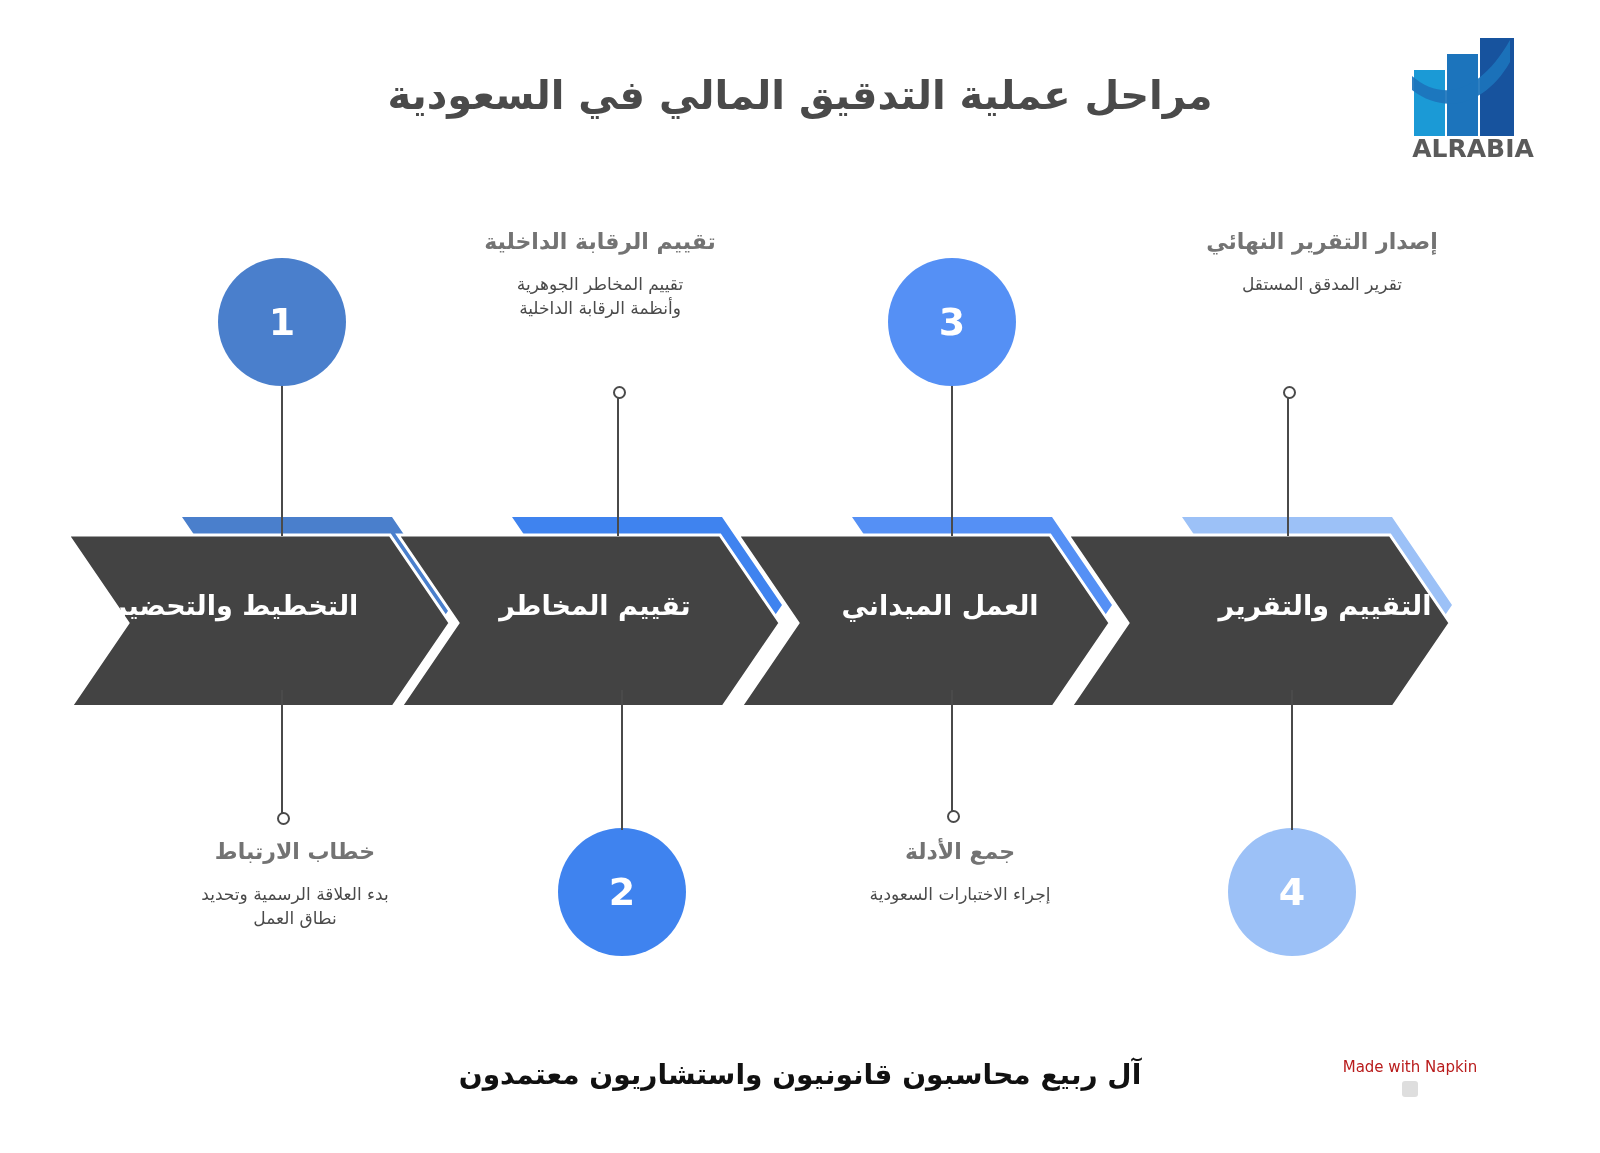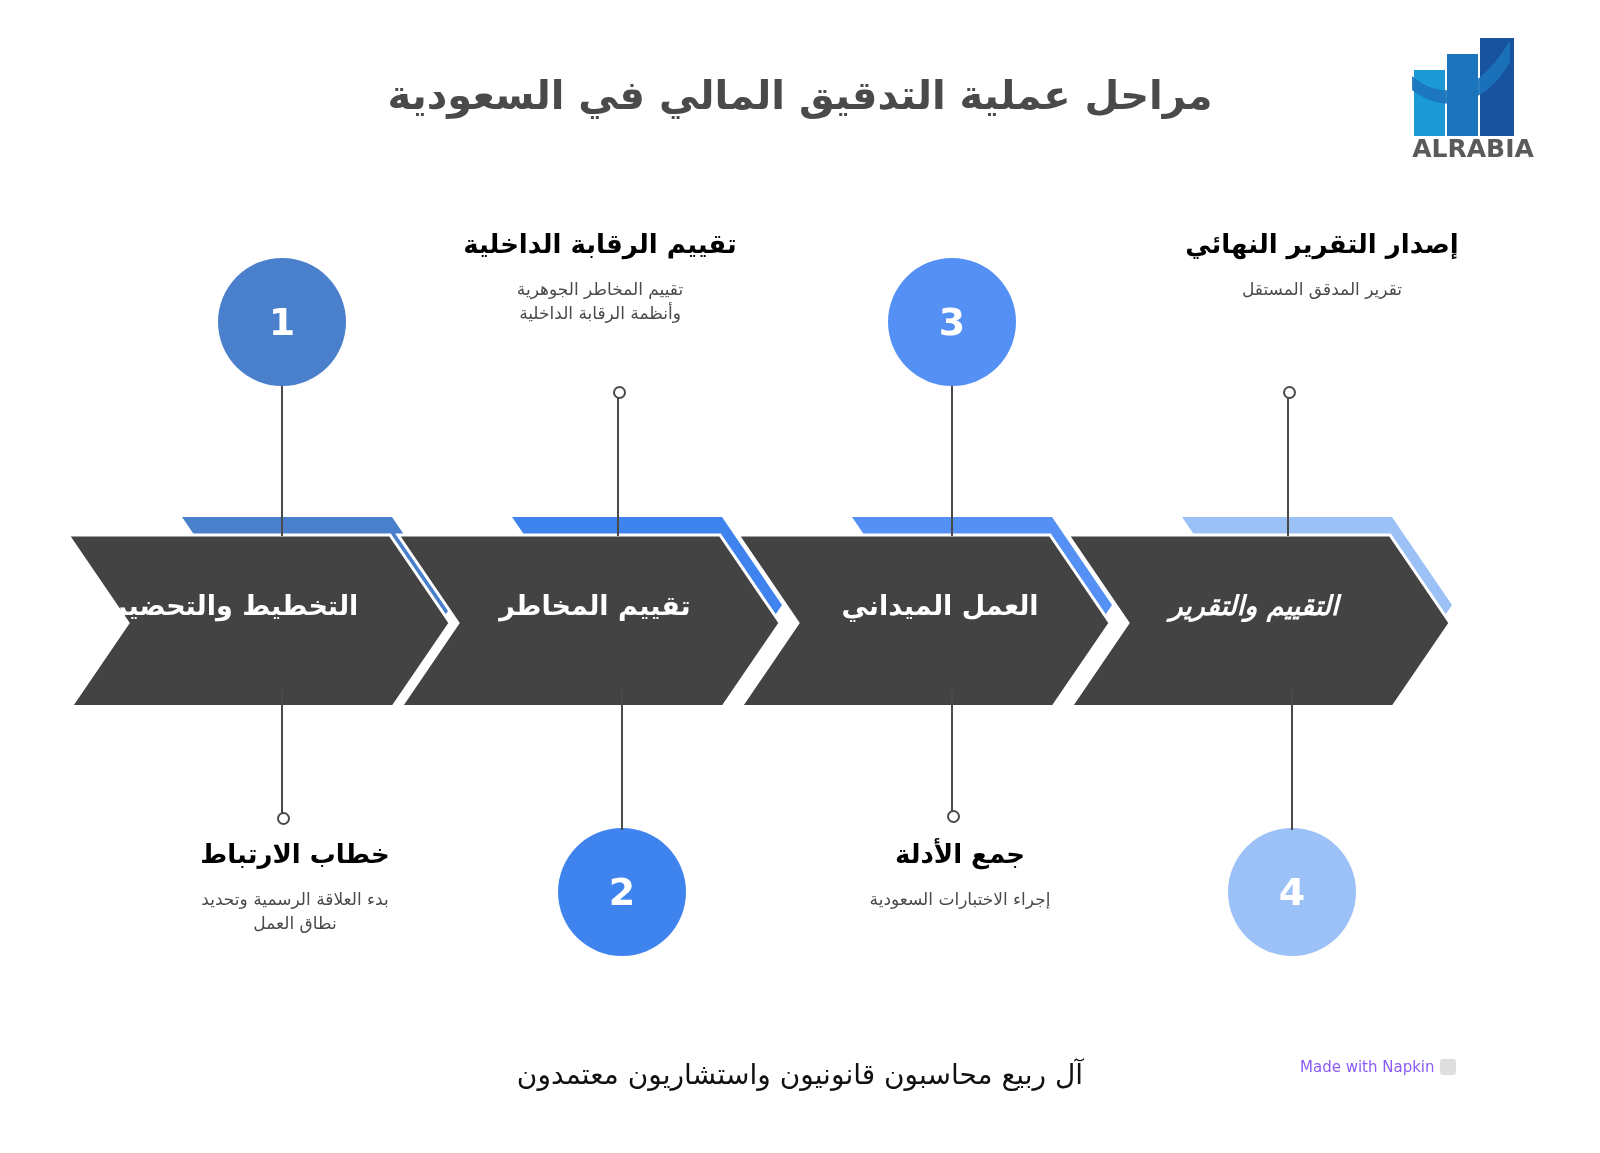--- a/index.html
+++ b/index.html
@@ -47,21 +47,21 @@
   
   .connector{background:#4a4a4a;width:2px;}
   .dot{
     width:9px;height:9px;border-radius:50%;
     background:#ffffff;border:2px solid #4a4a4a;
   }
 
   
   .lbl{direction:rtl;text-align:center;}
   .lbl .h{
-    font-size:26px;font-weight:700;color:#000000;
+    font-size:22px;font-weight:700;color:#737373;
     line-height:1.25;margin-bottom:16px;white-space:nowrap;
   }
   .lbl .d{
     font-size:17px;font-weight:400;color:#4a4a4a;
     line-height:1.45;
   }
 
   .lbl-a{left:430px;top:228px;width:340px;}
   .lbl-b{left:1142px;top:228px;width:360px;}
   .lbl-c{left:125px;top:838px;width:340px;}
@@ -74,31 +74,31 @@
   .chev-text{
     direction:rtl;text-align:center;
     color:#ffffff;font-size:27px;font-weight:700;
     white-space:nowrap;
     display:flex;align-items:center;justify-content:center;
     height:150px;
   }
   .t1{left:70px;top:530px;width:330px;}
   .t2{left:440px;top:530px;width:310px;}
   .t3{left:790px;top:530px;width:300px;}
-  .t4{left:1089px;top:530px;width:330px;font-style:italic;}
+  .t4{left:1160px;top:530px;width:330px;}
 
   
   .footer{
     left:0;top:1058px;width:1600px;text-align:center;
-    direction:rtl;font-size:28px;font-weight:400;color:#111111;
+    direction:rtl;font-size:28px;font-weight:700;color:#111111;
   }
   .watermark{
     left:1300px;top:1058px;width:220px;
-    font-size:15px;color:#8b5cf6;
-    display:flex;align-items:center;gap:5px;
+    font-size:15px;color:#b91c1c;
+    display:flex;align-items:center;gap:5px;flex-direction:column;
   }
   .wm-mark{
     width:16px;height:16px;border-radius:3px;background:#dedede;
     display:inline-block;
   }
 </style>
 </head>
 <body>
 
 <div id="canvas">

